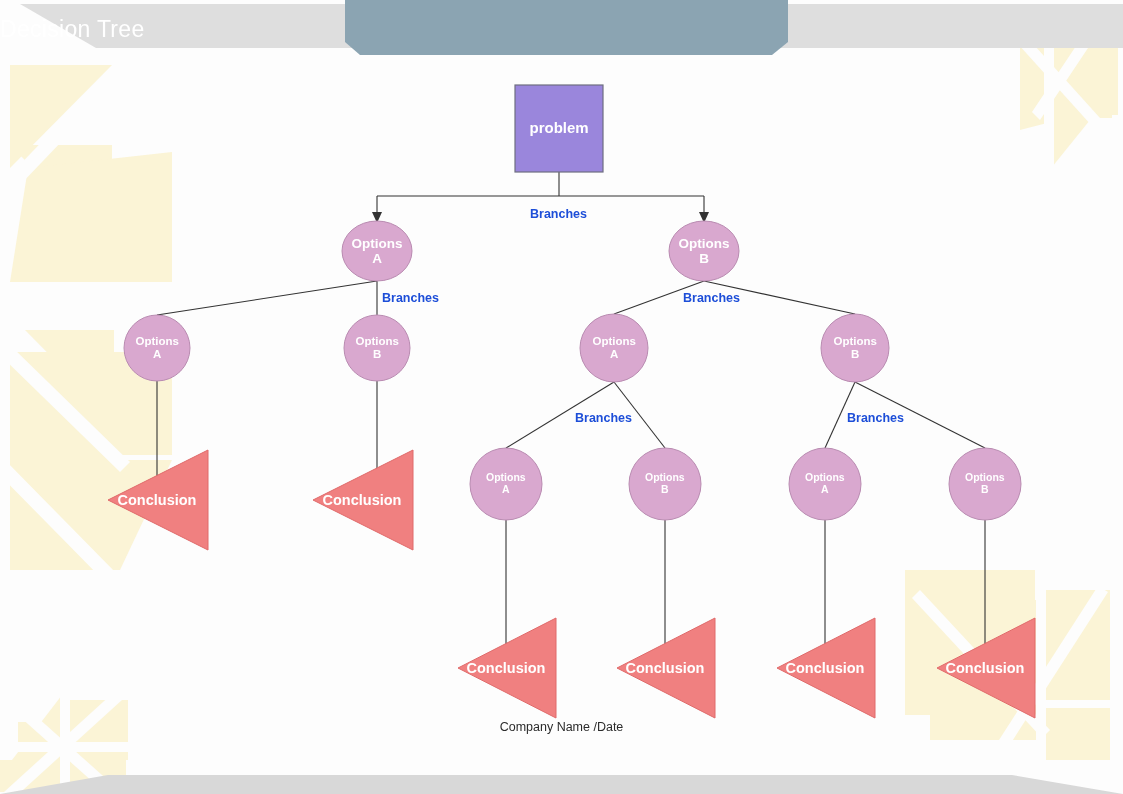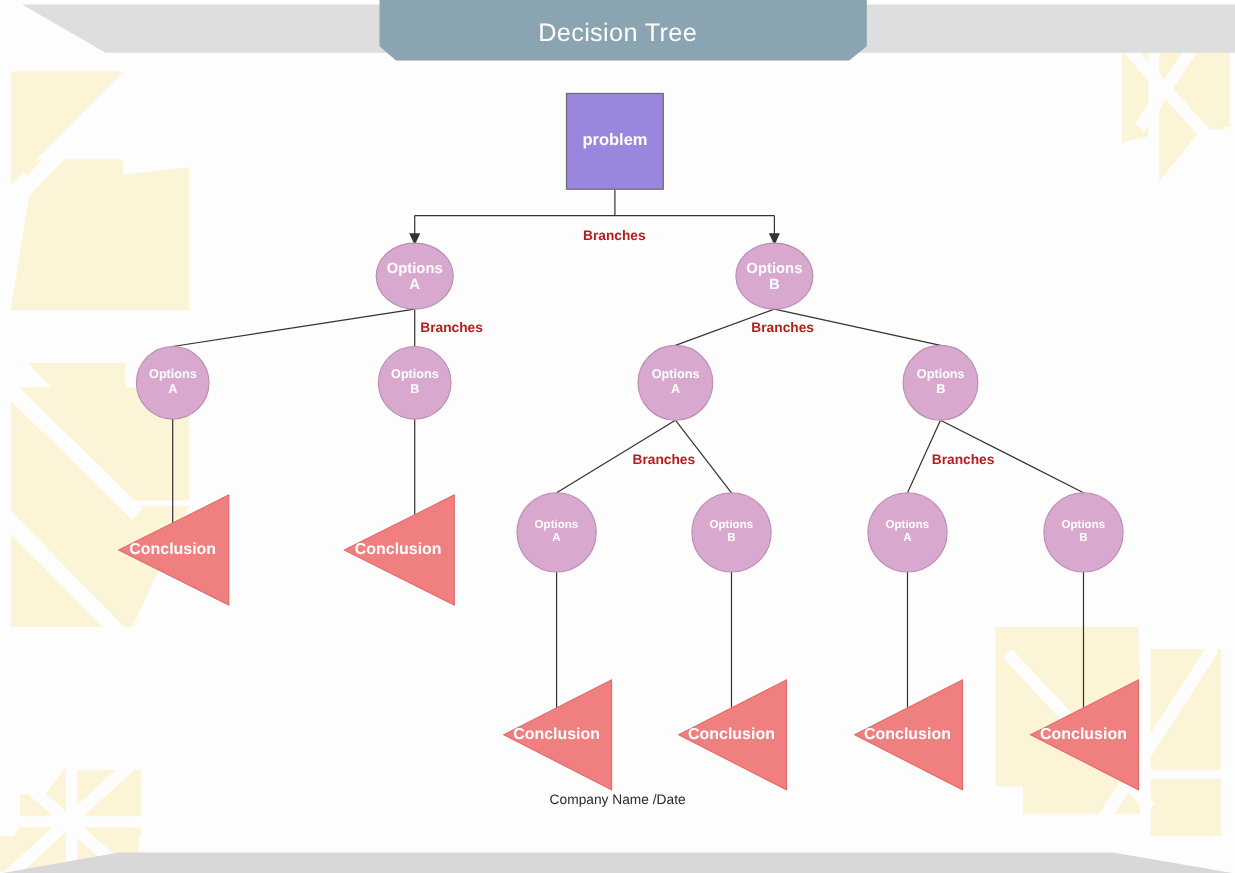--- a/index.html
+++ b/index.html
@@ -18,39 +18,38 @@
     font-weight:bold;
     text-align:center;
     line-height:1.12;
     pointer-events:none;
     white-space:pre-line;
   }
   .title-text{
     position:absolute;
     color:#ffffff;
     font-size:23px;
-    text-align:center;
     width:100%;
     top:16px;
     left:0;
     letter-spacing:0.3px;
   }
   .footer-text{
     position:absolute;
     left:0;width:100%;
     top:720px;
     text-align:center;
     font-size:12.5px;
     color:#2b2b2b;
   }
   .edge-label{
     position:absolute;
     font-size:12.5px;
     font-weight:bold;
-    color:#b91c1c;
+    color:#1d4ed8;
     white-space:nowrap;
   }
 </style>
 </head>
 <body>
 
 <div id="canvas">
 
   <svg class="svg-layer" viewBox="0 0 1123 794">
 

